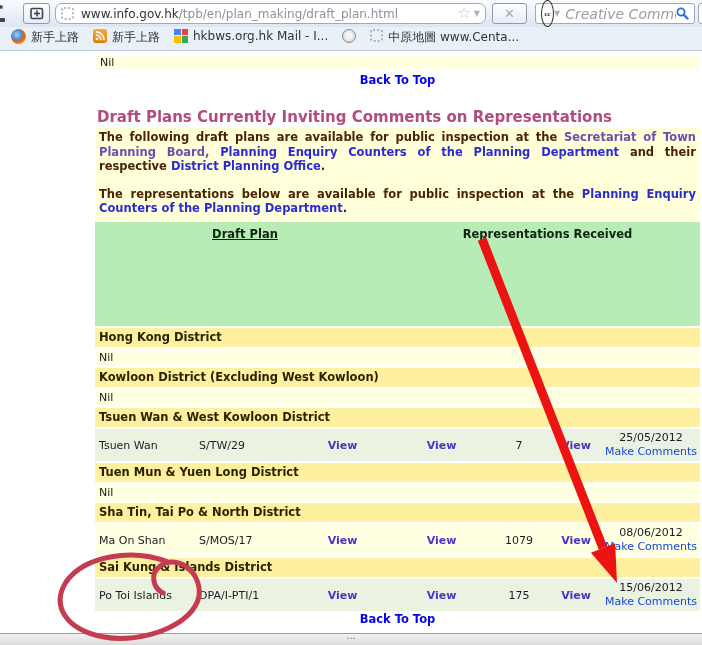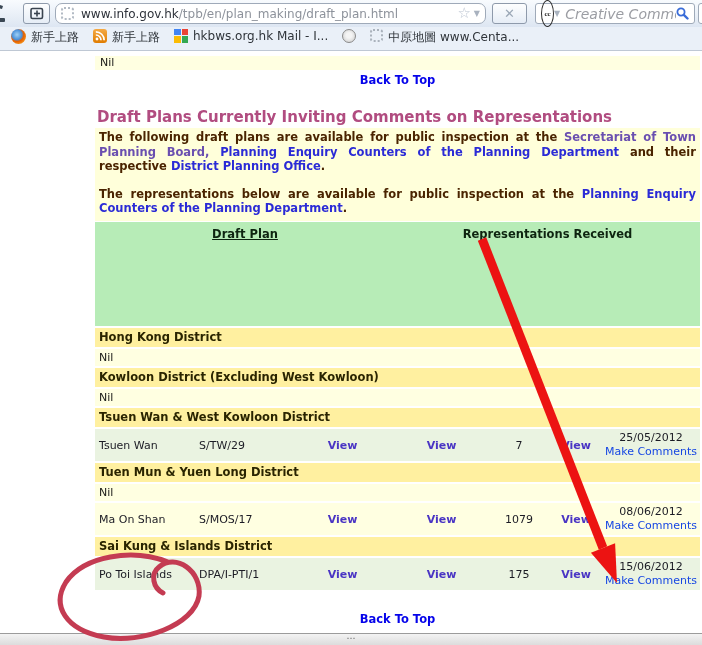--- a/index.html
+++ b/index.html
@@ -207,20 +207,21 @@
             <div class="cell center link">View</div>
             <div class="cell center">7</div>
             <div class="cell center link">View</div>
             <div class="cell center expiry">
               <div class="date">25/05/2012</div>
               <div class="mk">Make Comments</div>
             </div>
           </div>
           <div class="trow district">Tuen Mun &amp; Yuen Long District</div>
           <div class="trow nil">Nil</div>
+          <div class="trow district">Sha Tin, Tai Po &amp; North District</div>
           <div class="trow data tint-cream">
             <div class="cell left">Ma On Shan</div>
             <div class="cell left">S/MOS/17</div>
             <div class="cell center link">View</div>
             <div class="cell center link">View</div>
             <div class="cell center">1079</div>
             <div class="cell center link">View</div>
             <div class="cell center expiry">
               <div class="date">08/06/2012</div>
               <div class="mk">Make Comments</div>

